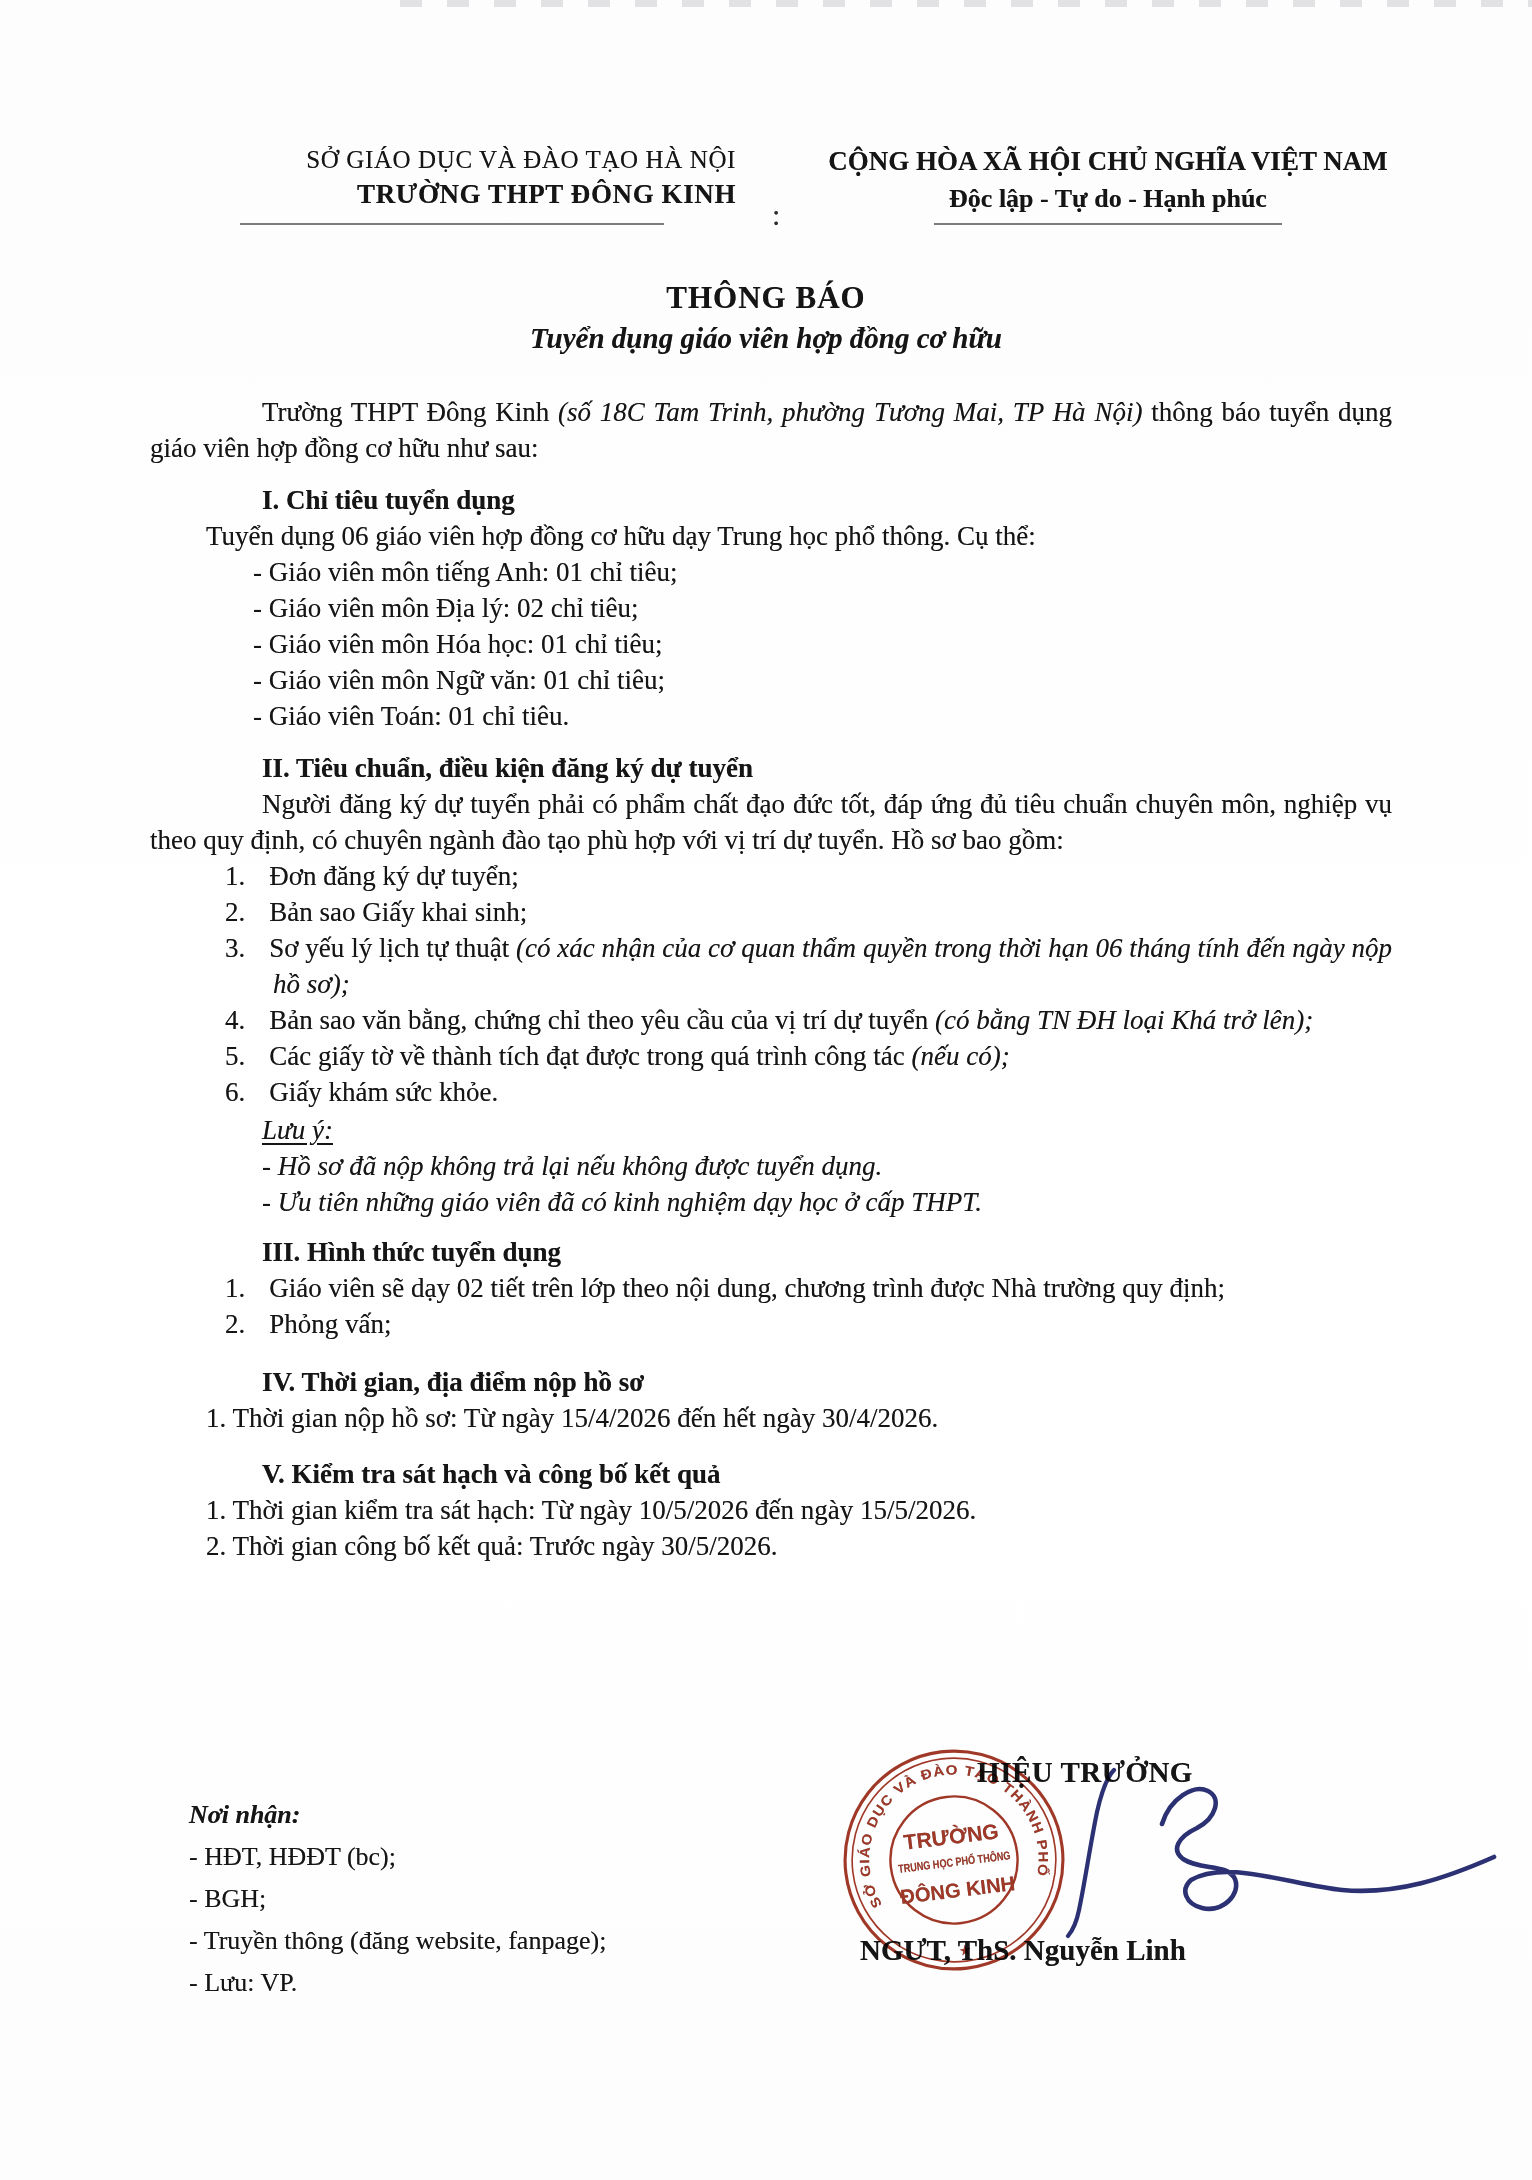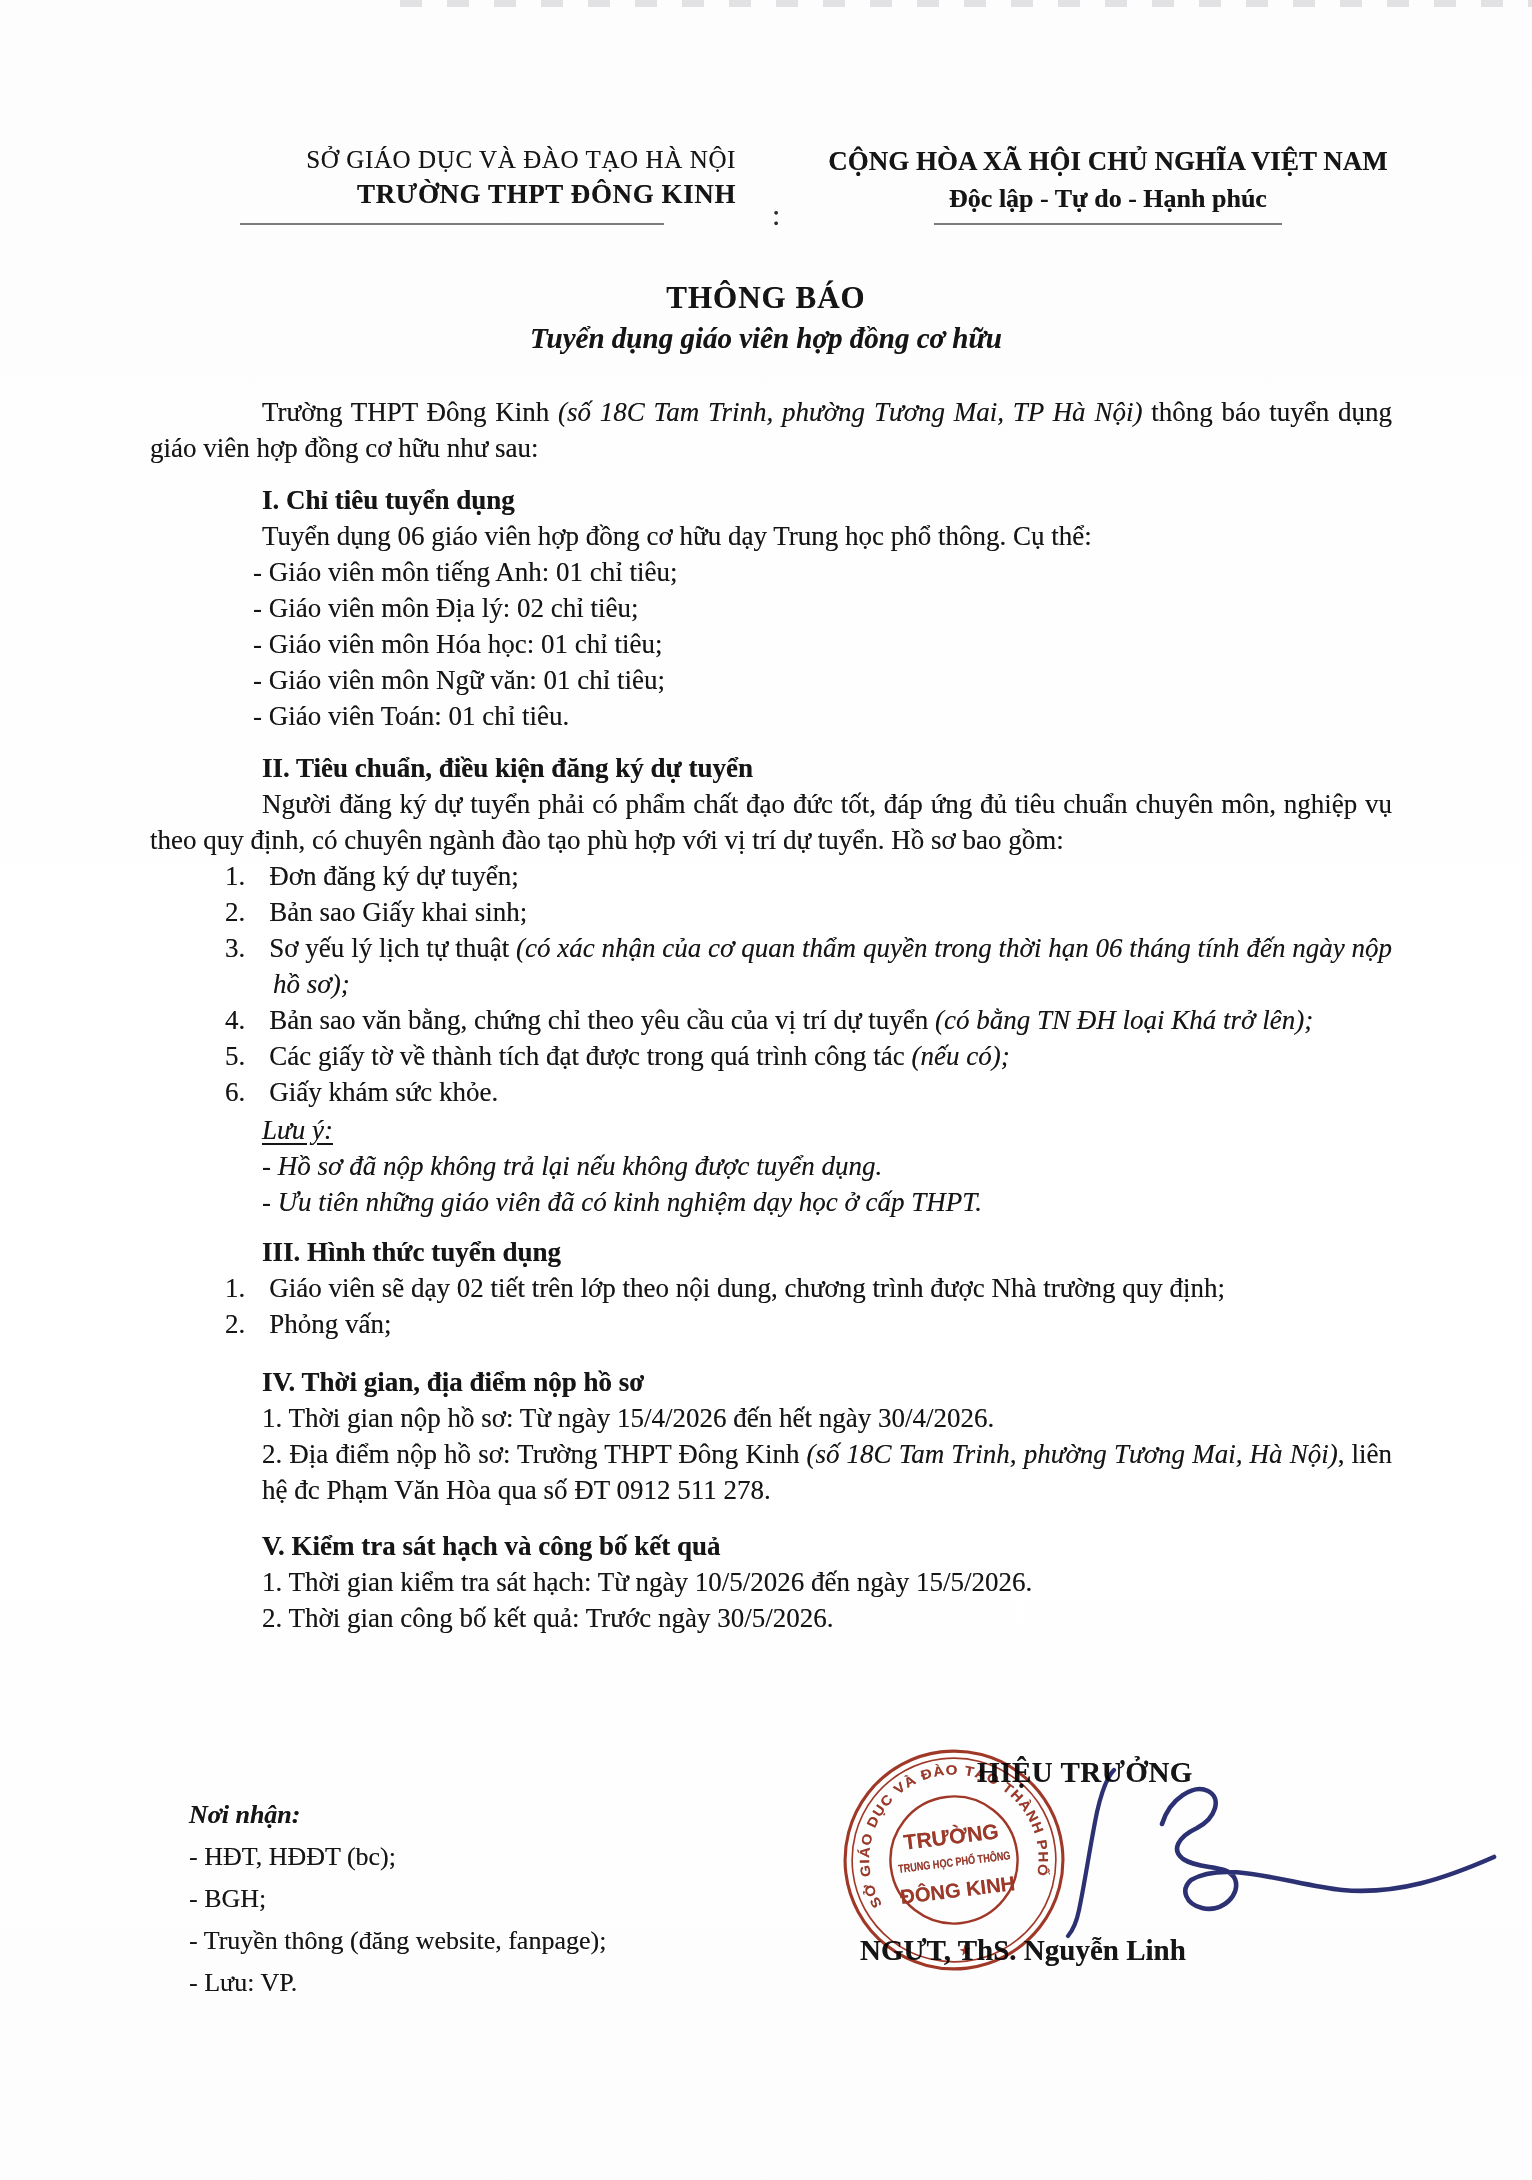--- a/index.html
+++ b/index.html
@@ -37,21 +37,21 @@
   .doc-title    { font-size:31px; font-weight:bold; letter-spacing:1px; }
   .doc-subtitle { font-size:29px; font-weight:bold; margin-top:6px;font-style:italic; }
 
   
   .body {
     position:absolute; top:394px; left:150px; width:1242px;
     font-size:27px; line-height:36px; text-align:justify;
   }
   .body p { margin:0; }
   .indent { text-indent:112px; }
-  .ml  { margin-left:112px; }
+  .ml  { margin-left:56px; }
   .mld { margin-left:103px; }
   .sec-h { font-weight:bold; margin-left:112px; }
   .mt14 { margin-top:14px; } .mt16 { margin-top:16px; }
   .mt20 { margin-top:20px; } .mt22 { margin-top:22px; }
   .num-item { padding-left:123px; text-indent:-48px; }
   .num-item .num { margin-right:24px; }
   .it { font-style:italic; }
   .note-label { margin-left:112px; font-style:italic; text-decoration:underline; text-underline-offset:4px; margin-top:2px; }
   .note { margin-left:112px; font-style:italic; }
 
@@ -115,21 +115,20 @@
     <div class="note-label">Lưu ý:</div>
     <div class="note">- Hồ sơ đã nộp không trả lại nếu không được tuyển dụng.</div>
     <div class="note">- Ưu tiên những giáo viên đã có kinh nghiệm dạy học ở cấp THPT.</div>
 
     <div class="sec-h mt14">III. Hình thức tuyển dụng</div>
     <div class="num-item"><span class="num">1.</span><span><span>Giáo viên sẽ dạy 02 tiết trên lớp theo nội dung, chương trình được Nhà trường quy định;</span></span></div>
     <div class="num-item"><span class="num">2.</span><span><span>Phỏng vấn;</span></span></div>
 
     <div class="sec-h mt22">IV. Thời gian, địa điểm nộp hồ sơ</div>
     <div class="ml">1. Thời gian nộp hồ sơ: Từ ngày 15/4/2026 đến hết ngày 30/4/2026.</div>
-    <div class="ml"><span>2. Địa điểm nộp hồ sơ: Trường THPT Đông Kinh </span><span class="it">(số 18C Tam Trinh, phường Tương Mai, Hà Nội)</span><span>, liên hệ đc Phạm Văn Hòa qua số ĐT 0912 511 278.</span></div>
 
     <div class="sec-h mt20">V. Kiểm tra sát hạch và công bố kết quả</div>
     <div class="ml">1. Thời gian kiểm tra sát hạch: Từ ngày 10/5/2026 đến ngày 15/5/2026.</div>
     <div class="ml">2. Thời gian công bố kết quả: Trước ngày 30/5/2026.</div>
   </div>
 
   <div class="recipients">
     <div class="label">Nơi nhận:</div>
     <div>- HĐT, HĐĐT (bc);</div>
     <div>- BGH;</div>

